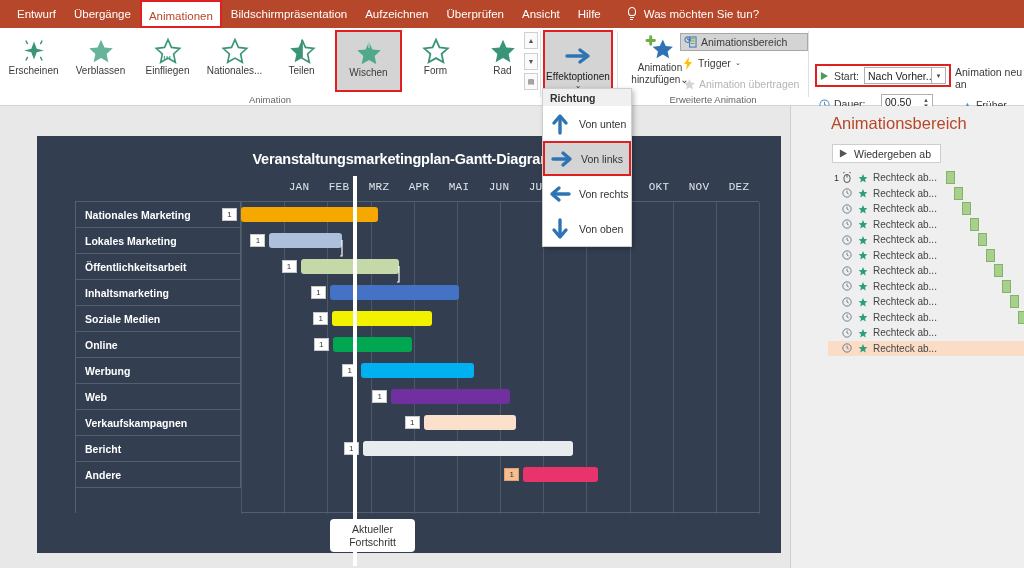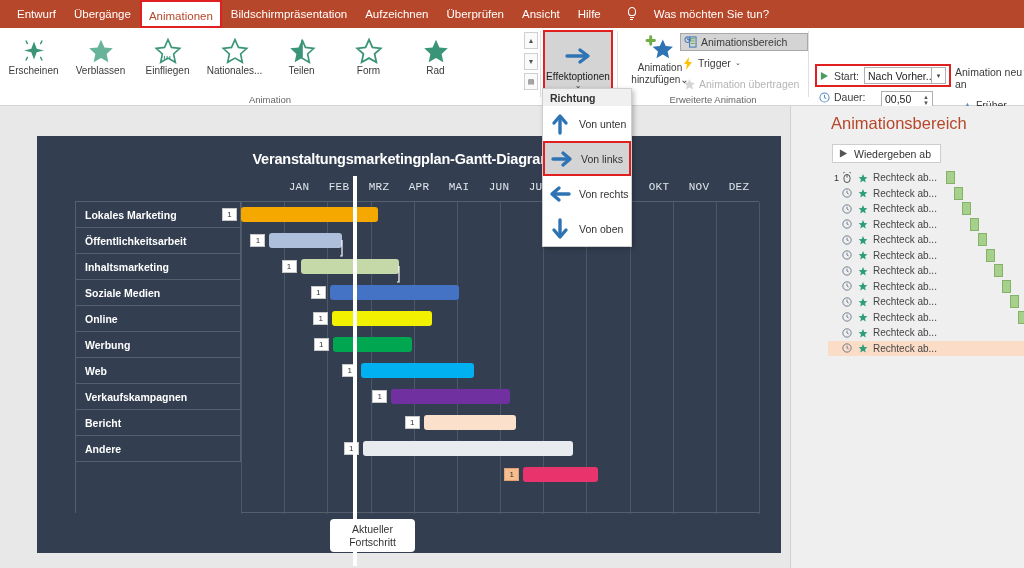--- a/index.html
+++ b/index.html
@@ -18,21 +18,21 @@
     display:flex; align-items:center;
   }
   .tab {
     font-size: 11.5px; color:#ffffff; padding: 0 9px; height:22px;
     line-height:22px; white-space:nowrap;
   }
   .tab.active {
     background:#ffffff; color:#b7472a; height:28px; line-height:28px;
     border:2px solid #e02020; padding:0 7px;
   }
-  .tellme { display:flex; align-items:center; gap:16px; margin-left:16px;text-align:center; }
+  .tellme { display:flex; align-items:center; gap:6px; margin-left:16px;text-align:center; }
   .bulb { width:12px; height:14px; position:relative; }
   .bulb .glass {
     position:absolute; left:2px; top:0; width:8px; height:9px;
     border:1.4px solid #fff; border-radius:50% 50% 40% 40%;
   }
   .bulb .base {
     position:absolute; left:4px; top:9.5px; width:4px; height:1.4px; background:#fff;
   }
   .bulb .base2 {
     position:absolute; left:4.5px; top:12px; width:3px; height:1.4px; background:#fff;
@@ -90,21 +90,21 @@
 
   .smallrow {
     display:flex; align-items:center; gap:4px; height:18px; font-size:10.5px; color:#3a3a3a;
   }
   .smallrow.dis { color:#b5b5b5; }
   .smallrow.boxed {
     background:#d4d4d4; border:1px solid #a8a8a8; padding:0 3px;
   }
 
   
-  .timerow { display:flex; align-items:flex-start; height:19px; font-size:10.5px; color:#3a3a3a; }
+  .timerow { display:flex; align-items:flex-end; height:19px; font-size:10.5px; color:#3a3a3a; }
   .timerow .lbl { width:62px; }
   .spinbox {
     width:52px; height:16px; border:1px solid #b0b0b0; background:#fff;
     display:flex; align-items:center; font-size:10.5px; color:#222; padding-left:3px;
     position:relative;
   }
   .spinbox .arrows {
     position:absolute; right:2px; top:0; height:16px; width:8px;
     display:flex; flex-direction:column; justify-content:center; align-items:center;
     font-size:6px; color:#555; line-height:6px;
@@ -288,20 +288,27 @@
         </div>
 
         <div class="galitem">
           <svg class="star" viewBox="0 0 32 32">
             <path d="M16 4 L19.8 12.6 L29 13.6 L22.2 19.8 L24.1 29 L16 24.4 Z" fill="none" stroke="#3a9478" stroke-width="1.8"></path>
             <path d="M16 4 L12.2 12.6 L3 13.6 L9.8 19.8 L7.9 29 L16 24.4 Z" fill="#3a9478"></path>
           </svg>
           <div class="cap">Teilen</div>
         </div>
 
+        <div class="galitem sel">
+          <svg class="star" viewBox="0 0 32 32">
+            <path d="M16 4 L19.8 12.6 L29 13.6 L22.2 19.8 L24.1 29 L16 24.4 L7.9 29 L9.8 19.8 L3 13.6 L12.2 12.6 Z" fill="#52a88c"></path>
+            <path d="M16 5 L16 11" stroke="#cfe6dd" stroke-width="1.2"></path>
+          </svg>
+          <div class="cap">Wischen</div>
+        </div>
 
         <div class="galitem">
           <svg class="star" viewBox="0 0 32 32">
             <path d="M16 4 L19.8 12.6 L29 13.6 L22.2 19.8 L24.1 29 L16 24.4 L7.9 29 L9.8 19.8 L3 13.6 L12.2 12.6 Z" fill="none" stroke="#3a9478" stroke-width="2"></path>
           </svg>
           <div class="cap">Form</div>
         </div>
 
         <div class="galitem">
           <svg class="star" viewBox="0 0 32 32">
@@ -498,20 +505,21 @@
           <div class="month">JUL</div>
           <div class="month">AUG</div>
           <div class="month">SEP</div>
           <div class="month">OKT</div>
           <div class="month">NOV</div>
           <div class="month">DEZ</div>
         </div>
 
       <div class="gridwrap">
         <div class="labcol" id="labcol">
+            <div class="labrow">Nationales Marketing</div>
             <div class="labrow">Lokales Marketing</div>
             <div class="labrow">Öffentlichkeitsarbeit</div>
             <div class="labrow">Inhaltsmarketing</div>
             <div class="labrow">Soziale Medien</div>
             <div class="labrow">Online</div>
             <div class="labrow">Werbung</div>
             <div class="labrow">Web</div>
             <div class="labrow">Verkaufskampagnen</div>
             <div class="labrow">Bericht</div>
             <div class="labrow">Andere</div>

